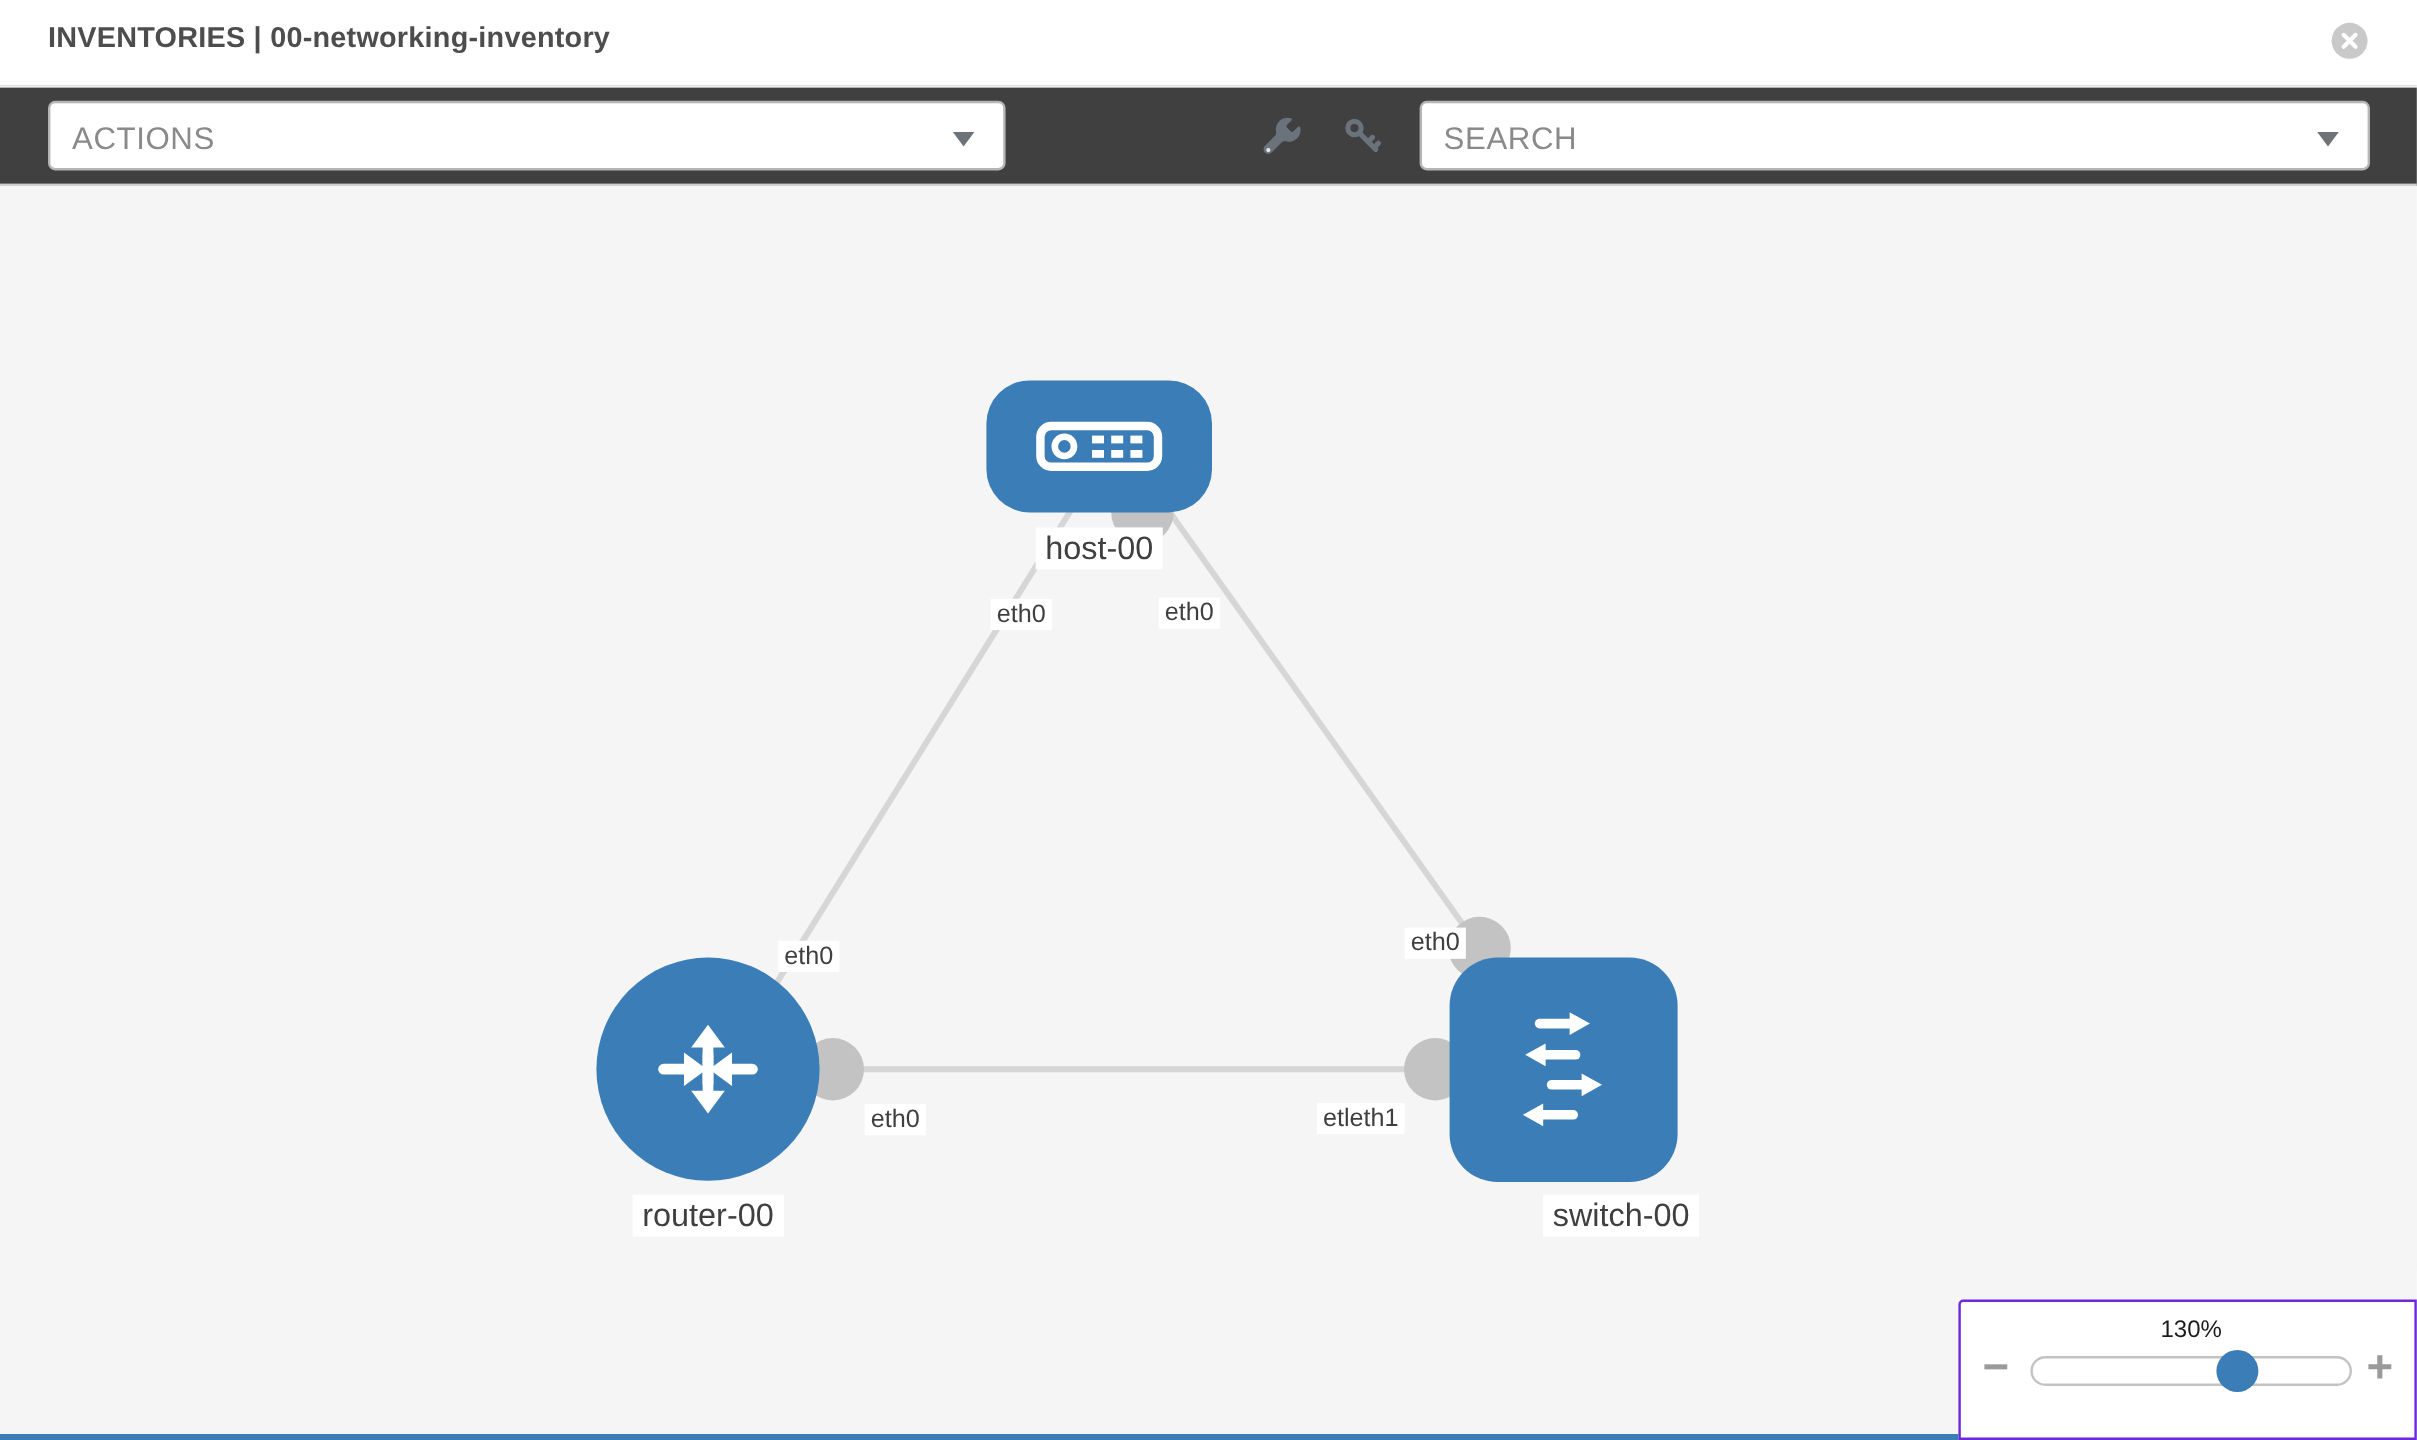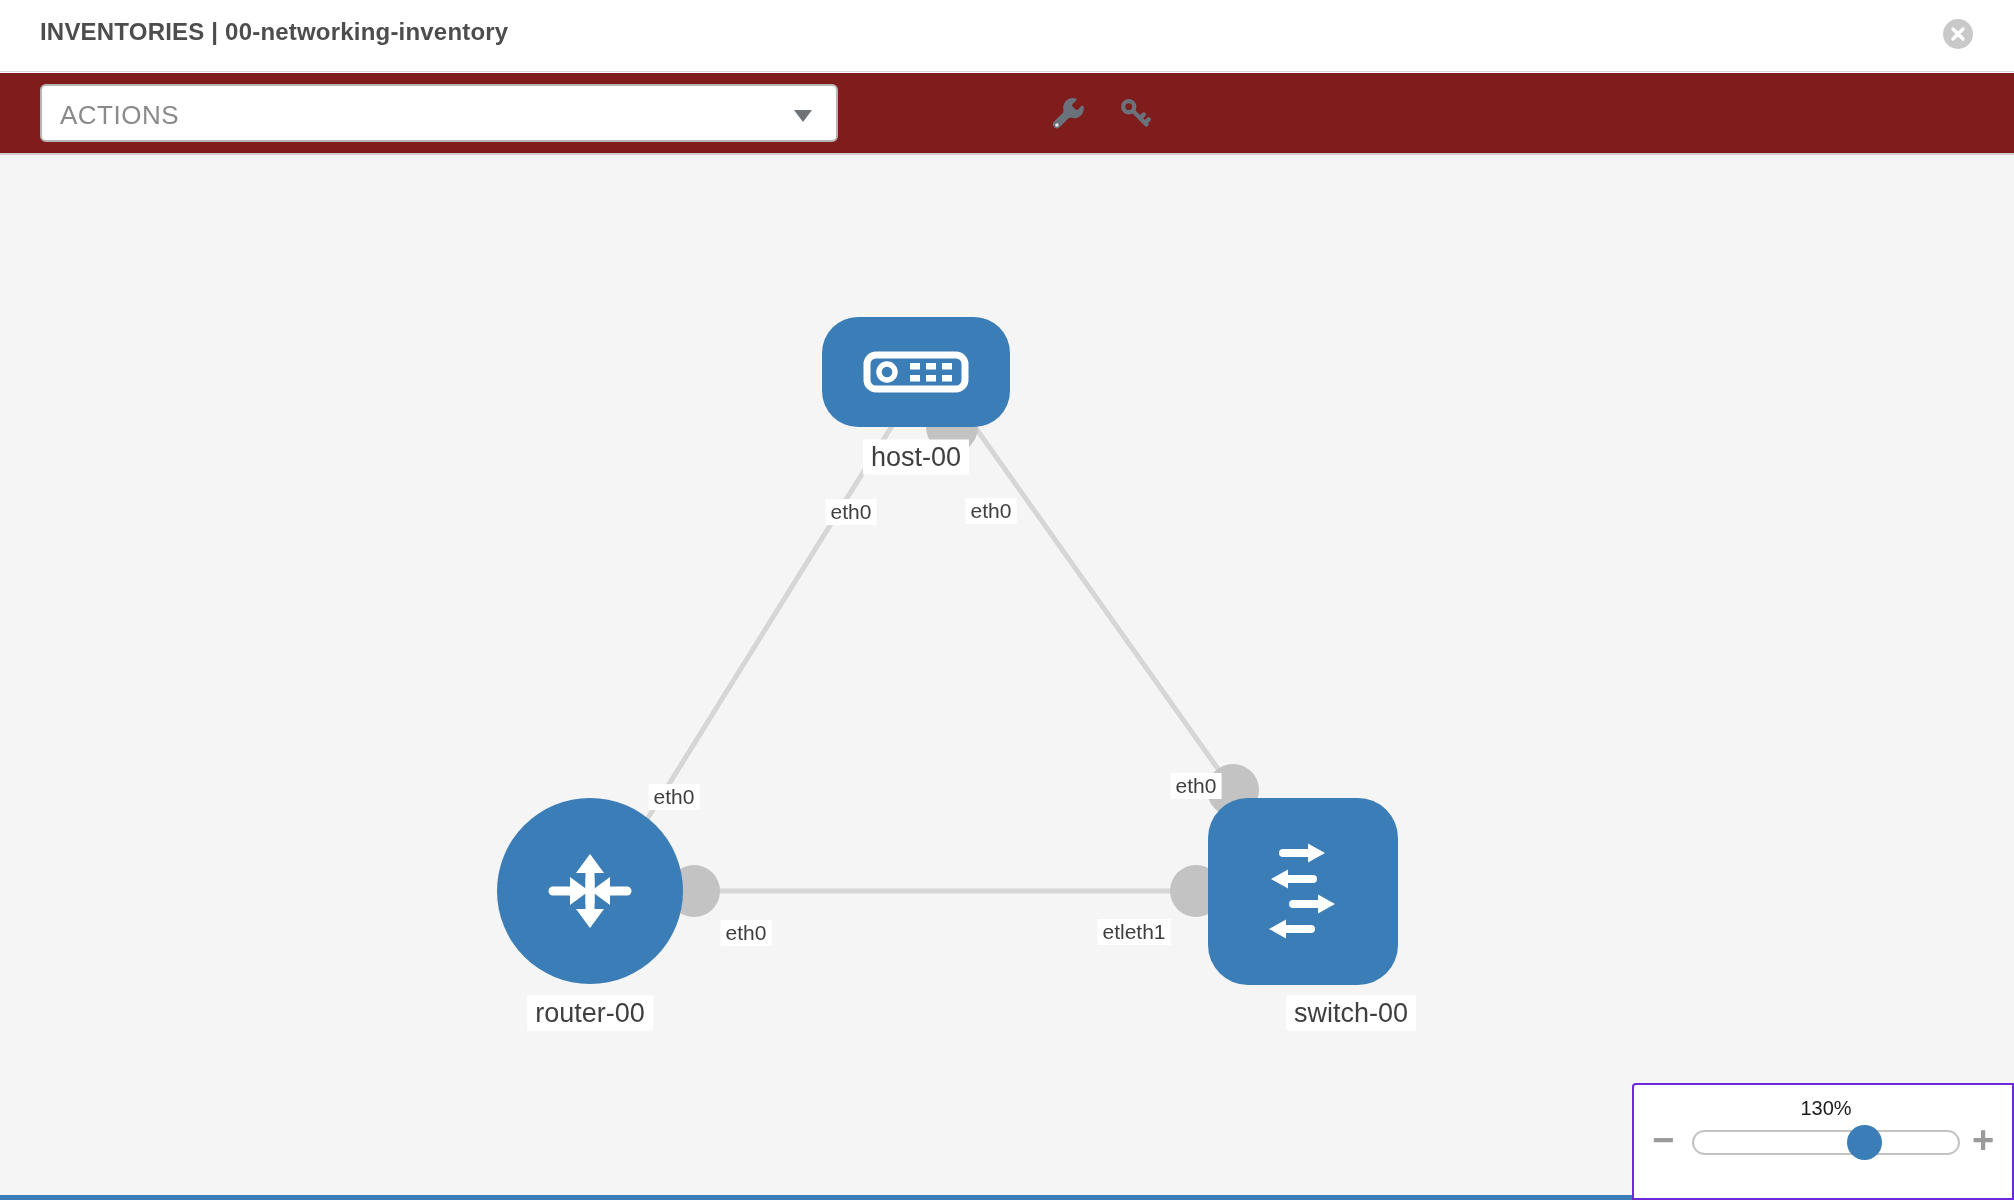--- a/index.html
+++ b/index.html
@@ -10,21 +10,21 @@
   .header { position:absolute; left:0; top:0; width:2014px; height:72px;
     background:#ffffff; border-bottom:1px solid #d8d8d8; }
   .header-title { position:absolute; left:40px; top:18px; font-size:24px;
     font-weight:bold; color:#4d4d4d; letter-spacing:.2px; }
   .close-btn { position:absolute; left:1943px; top:19px; width:30px; height:30px;
     border-radius:50%; background:#c9c9c9; cursor:pointer; }
   .close-btn svg { position:absolute; left:7px; top:7px; }
 
   
   .toolbar { position:absolute; left:0; top:73px; width:2014px; height:82px;
-    background:#7f1d1d; border-bottom:2px solid #cfcfcf; }
+    background:#404040; border-bottom:2px solid #cfcfcf; }
   .dropdown { position:absolute; top:11px; height:58px; background:#ffffff;
     border:2px solid #b5b5b5; border-radius:6px; cursor:pointer; }
   .dd-actions { left:40px;  width:798px; }
   .dd-search  { left:1183px; width:792px; }
   .dd-label { position:absolute; left:18px; top:14px; font-size:26px;
     color:#8a8a8a; letter-spacing:.5px; }
   .dd-caret { position:absolute; right:24px; top:24px; width:0; height:0;
     border-left:9px solid transparent; border-right:9px solid transparent;
     border-top:12px solid #6e7378; }
   .tool-icon { position:absolute; top:22px; width:38px; height:38px; cursor:pointer; }
@@ -89,20 +89,24 @@
     <svg width="38" height="38" viewBox="0 0 24 24">
       <g stroke="#6a737b" stroke-width="2.7" stroke-linecap="round" fill="none">
         <circle cx="7.4" cy="7.4" r="3.5"></circle>
         <path d="M10 10 L18.6 18.6"></path>
         <path d="M14.6 14.6 L16.9 12.3"></path>
         <path d="M17.7 17.7 L20 15.4"></path>
       </g>
     </svg>
   </span>
 
+  <div class="dropdown dd-search">
+    <span class="dd-label">SEARCH</span>
+    <span class="dd-caret"></span>
+  </div>
 </div>
 
 <div class="canvas">
 
   <svg class="topology" width="2014" height="1045" viewBox="0 0 2014 1045">
 
     <g stroke="#d6d6d6" stroke-width="5">
       <line x1="900" y1="258" x2="600" y2="740"></line>
       <line x1="965" y1="258" x2="1233" y2="635"></line>
       <line x1="694" y1="736" x2="1196" y2="736"></line>

